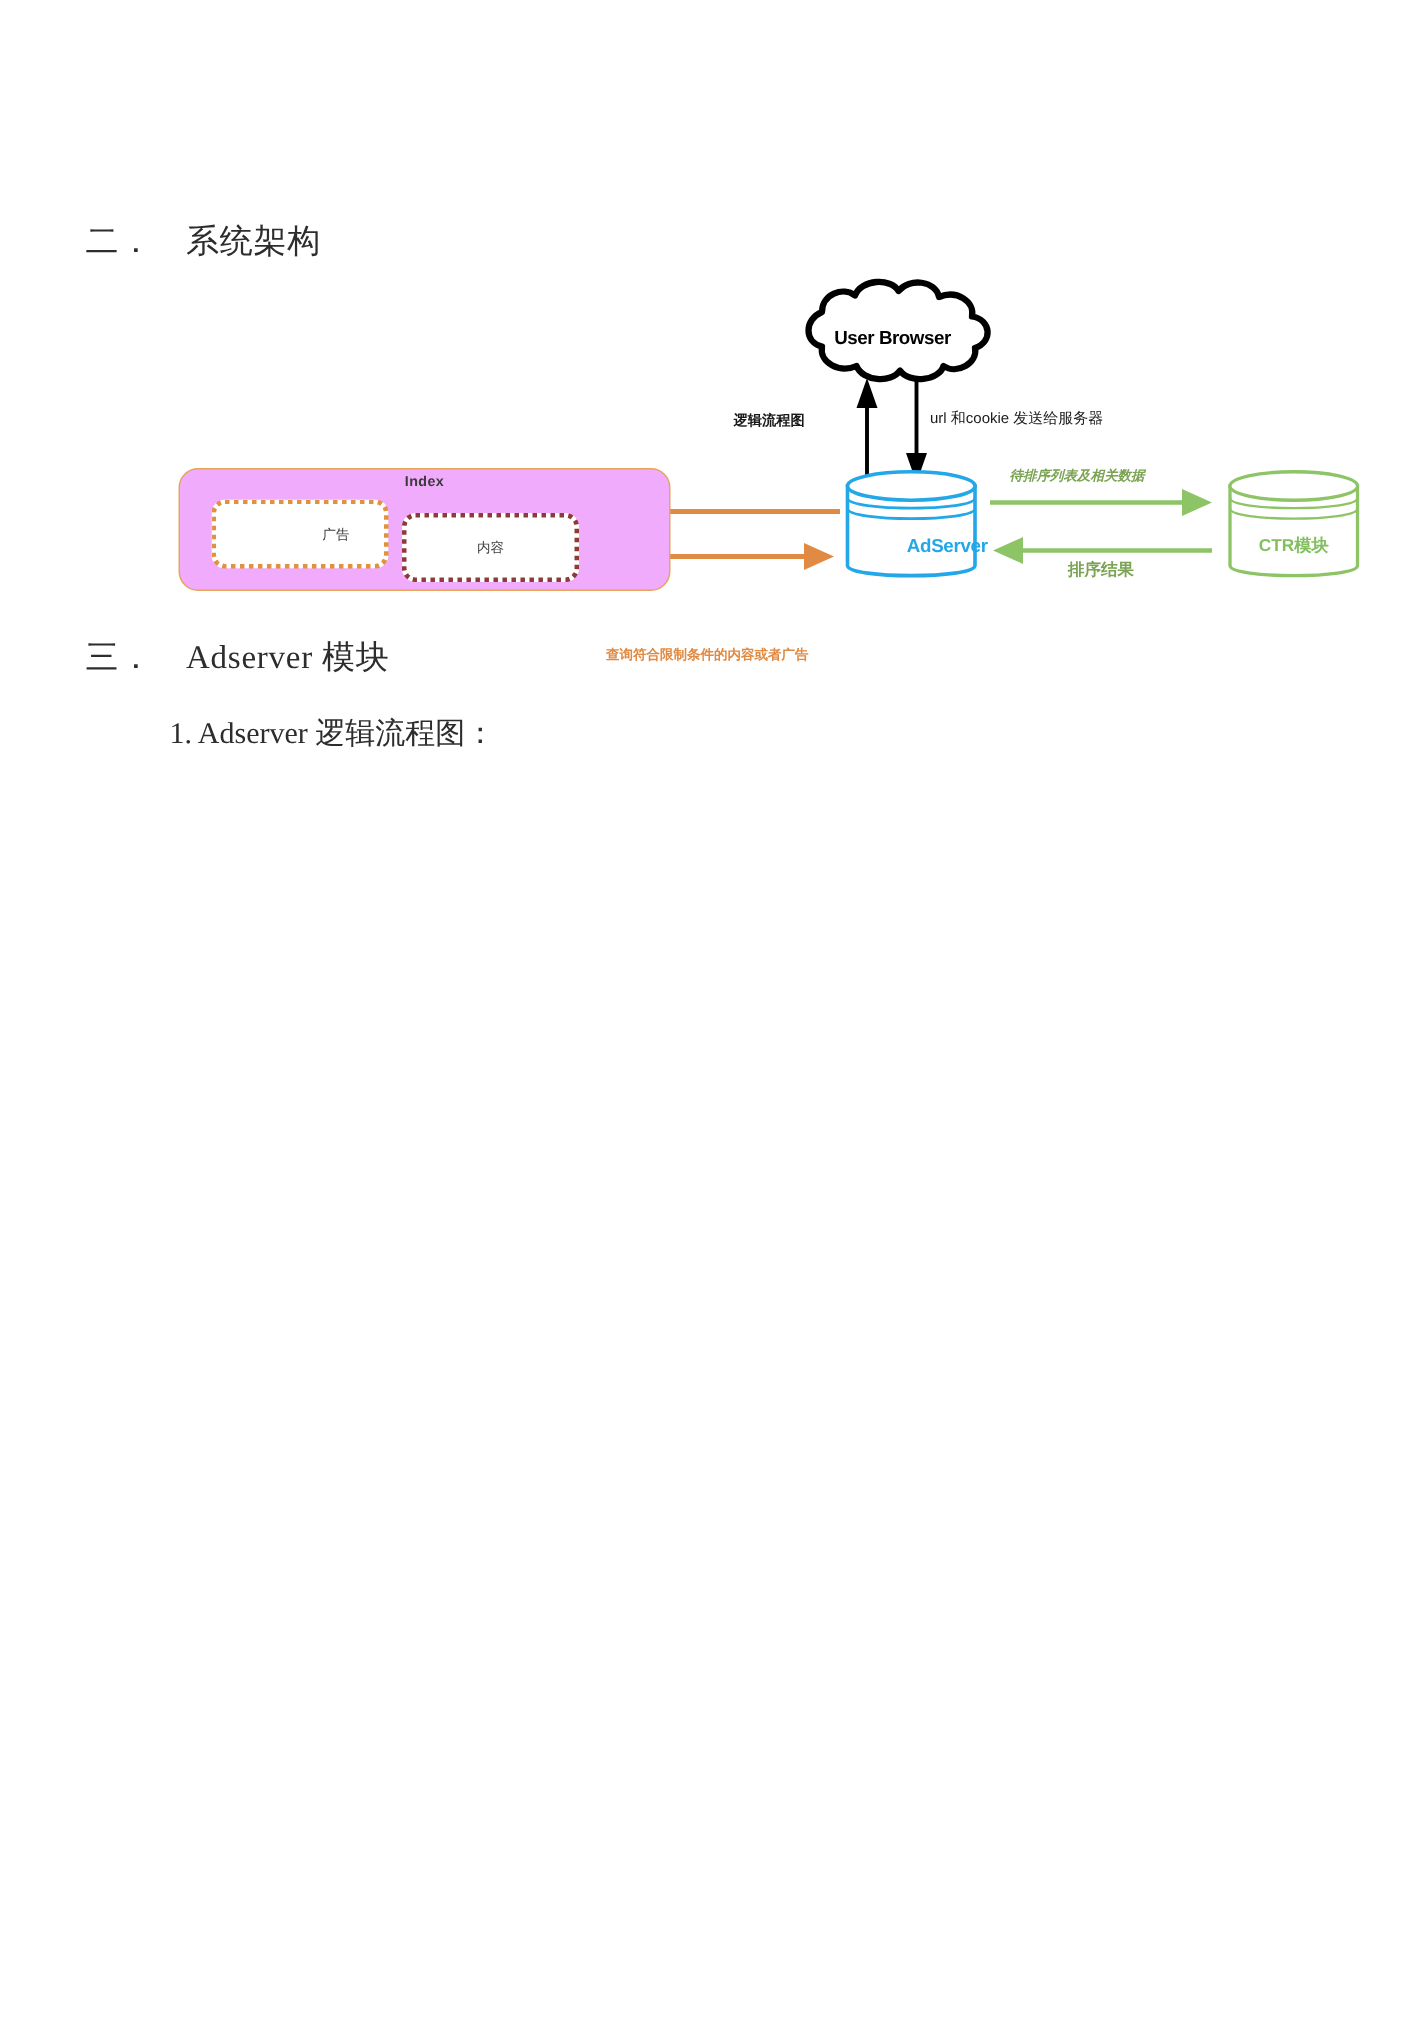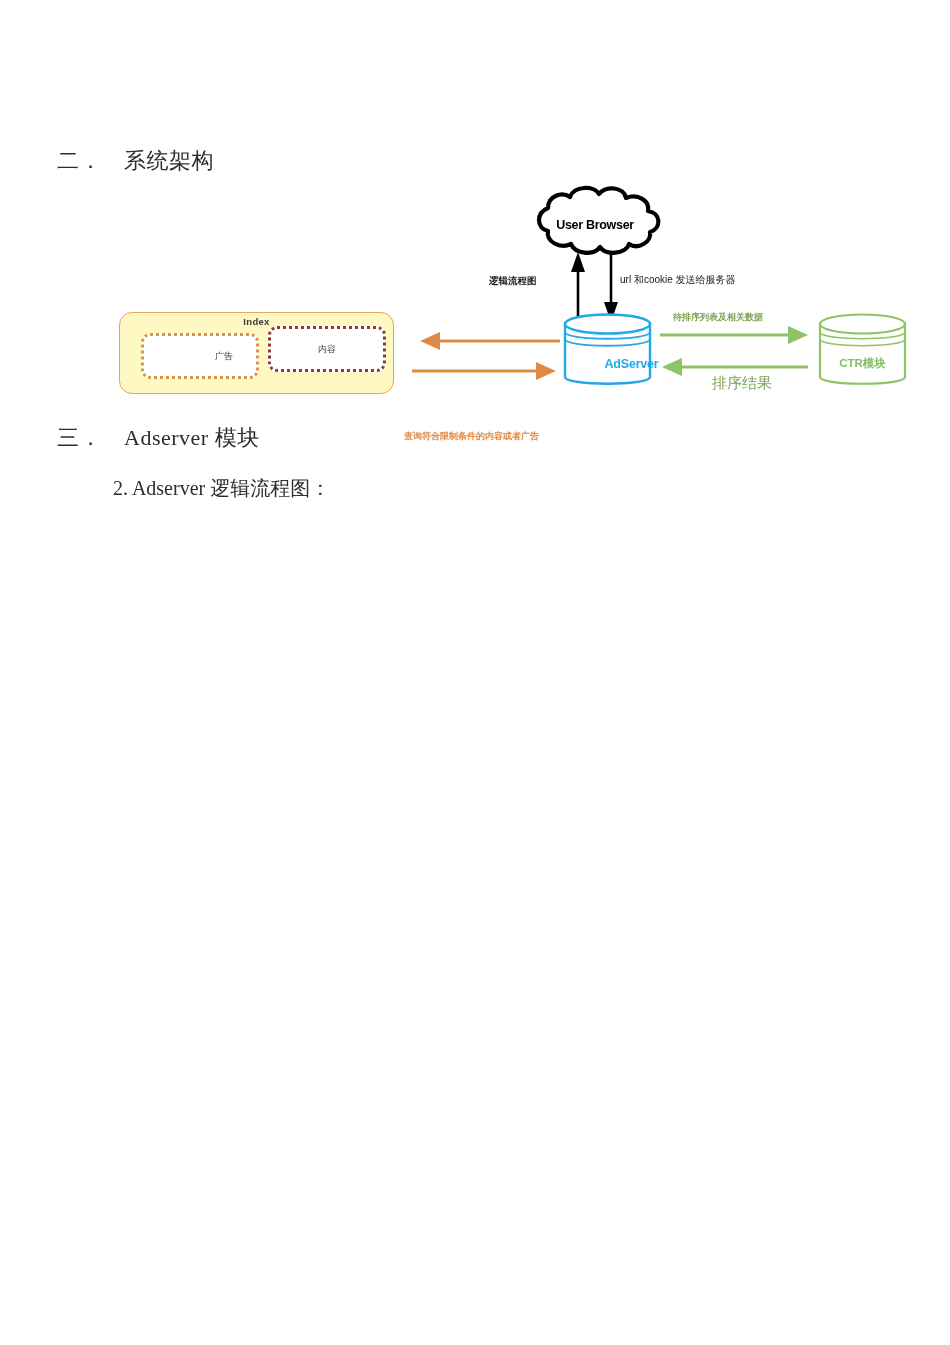--- a/index.html
+++ b/index.html
@@ -56,23 +56,23 @@
     width: 950px;
     height: 240px;
   }
   .diagram svg { display: block; }
 
   
   .index-panel {
     position: absolute;
     left: 119px;
     top: 312px;
-    width: 275px;
+    width: 328px;
     height: 82px;
-    background: #fef9c3;
+    background: #f0abfc;
     border: 1px solid #e8a35c;
     border-radius: 13px;
     box-sizing: border-box;
   }
   .index-title {
     position: absolute;
     left: 0;
     right: 0;
     top: 3px;
     text-align: center;
@@ -97,21 +97,21 @@
   #index-box-ad {
     left: 21px;
     top: 20px;
     width: 118px;
     height: 46px;
     border: 3px dotted #e1923f;
     padding-left: 48px;
   }
   #index-box-content {
     left: 148px;
-    top: 13px;
+    top: 29px;
     width: 118px;
     height: 46px;
     border: 3px dotted #8e3a37;
   }
 
   
   .dlabel {
     position: absolute;
     font-family: "Liberation Sans", "DejaVu Sans", sans-serif;
     white-space: nowrap;
@@ -134,26 +134,27 @@
     font-size: 9px;
     color: #e08a44;
     font-weight: bold;
     margin-top: 48px;
   }
   #label-tosort-list {
     left: 673px; top: 313px;
     font-size: 9px;
     color: #7aa352;
     font-weight: bold;
+    font-style: italic;
   }
   #label-sorted-result {
     left: 712px; top: 375px;
-    font-size: 15px;
+    font-size: 11px;
     color: #7aa352;
-    font-weight: normal;
+    font-weight: bold;
   }
 
   
   .cyl-label {
     position: absolute;
     font-family: "Liberation Sans", "DejaVu Sans", sans-serif;
     font-weight: bold;
     white-space: nowrap;
     text-align: center;
   }
@@ -271,15 +272,15 @@
   <div class="dlabel" id="label-precise-result">逻辑流程图</div>
   <div class="dlabel" id="label-url-cookie">url 和cookie  发送给服务器</div>
   <div class="dlabel" id="label-query-index">查询符合限制条件的内容或者广告</div>
   <div class="dlabel" id="label-tosort-list">待排序列表及相关数据</div>
   <div class="dlabel" id="label-sorted-result">排序结果</div>
 
   <div class="heading-l1" id="heading-adserver-module">
     <span class="num">三．</span><span>Adserver 模块</span>
   </div>
 
-  <div class="heading-l2" id="heading-adserver-flow">2. Adserver 逻辑流程图：</div>
+  <div class="heading-l2" id="heading-adserver-flow">1. Adserver 逻辑流程图：</div>
 
 </div>
 
 </body></html>

